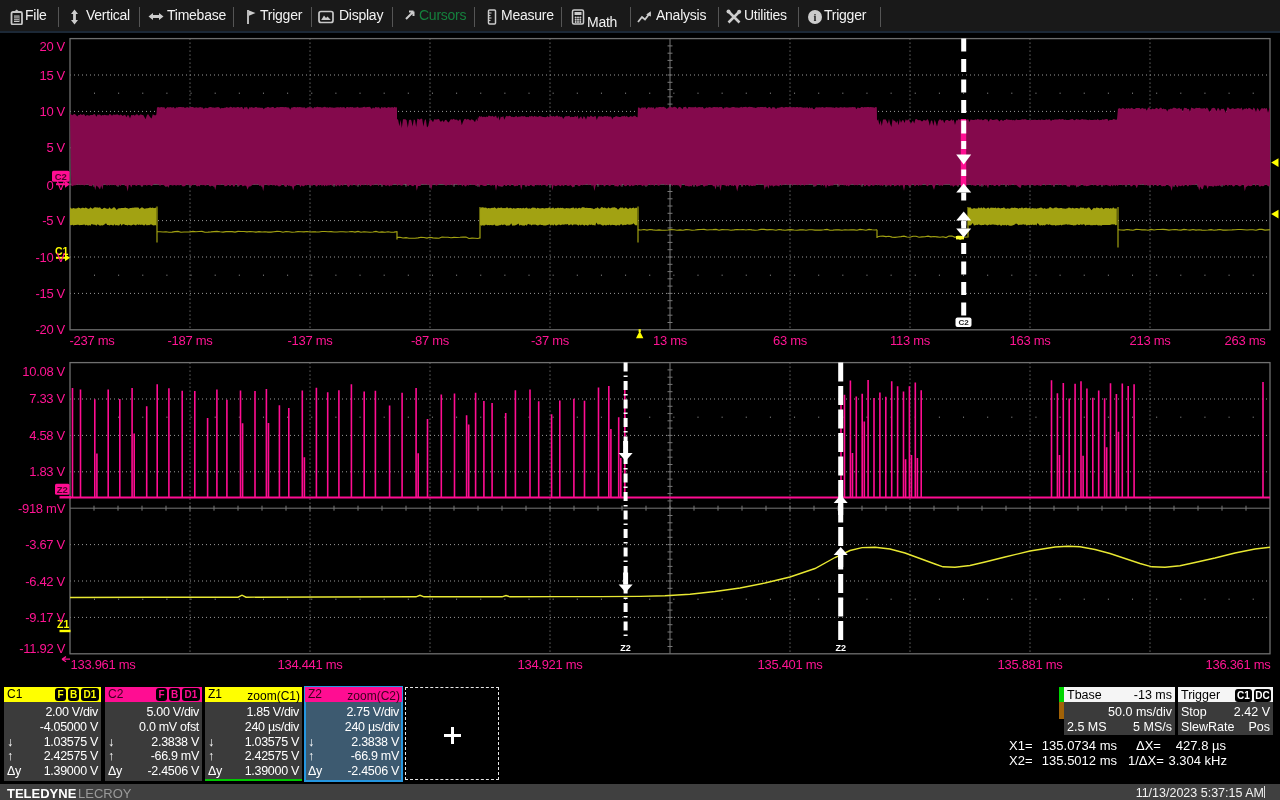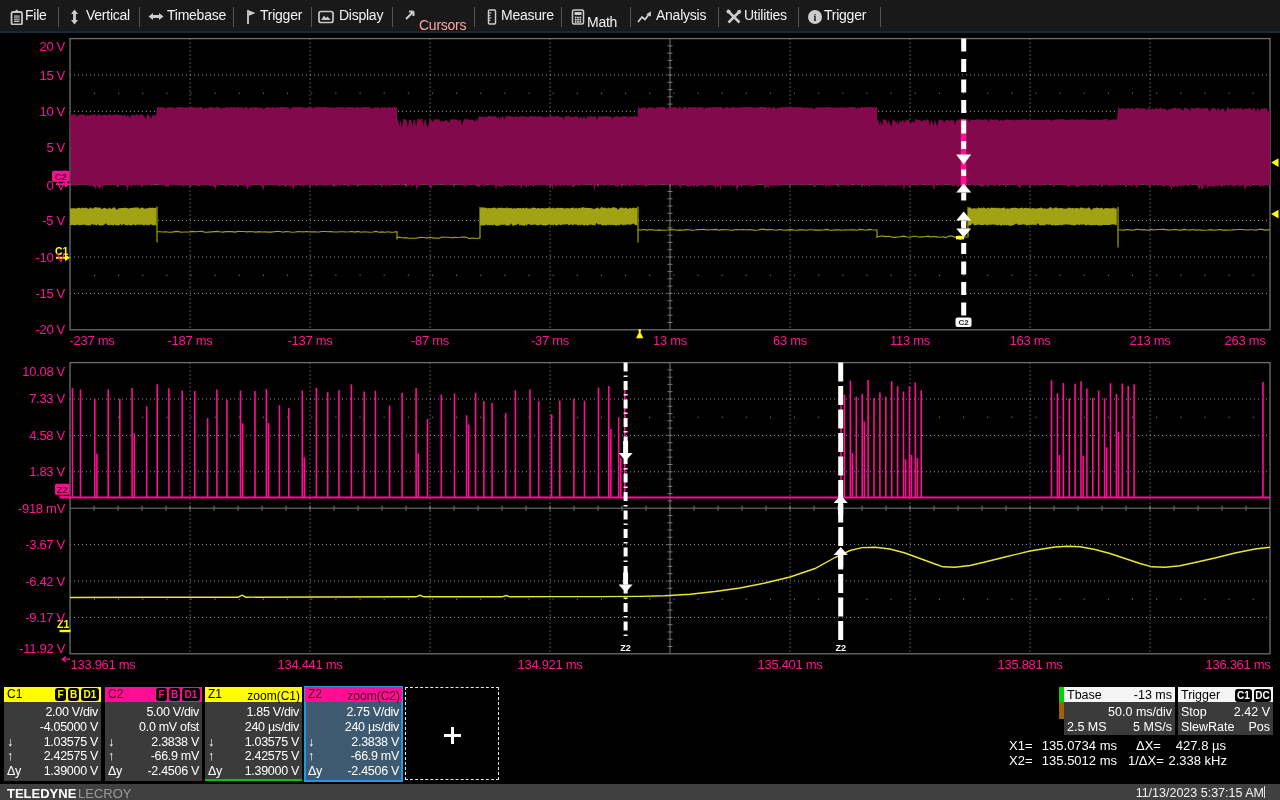--- a/index.html
+++ b/index.html
@@ -170,21 +170,21 @@
     <span style="position:absolute;left:260px;top:7px;font-size:14px;color:#f2f2f2;letter-spacing:-0.25px">Trigger</span>
     <span style="position:absolute;left:318px;top:8px"><svg width="16" height="16" viewBox="0 0 16 16" style="vertical-align:-3px">
         <rect x="1" y="2.5" width="14" height="11" rx="2" fill="none" stroke="#c8c8c8" stroke-width="1.7"></rect>
         <path d="M3.2 11 L6 6.5 L8 9 L9.5 7.5 L12.8 11 Z" fill="#c8c8c8"></path>
       </svg></span>
     <span style="position:absolute;left:339px;top:7px;font-size:14px;color:#f2f2f2;letter-spacing:-0.25px">Display</span>
     <span style="position:absolute;left:400px;top:8px"><svg width="16" height="16" viewBox="0 0 16 16" style="vertical-align:-3px">
         <path d="M2 13.5 L2 8 L5.5 11 L8 4 L10.5 9.5 L14 2" stroke="#ccc" stroke-width="0" fill="none"></path>
         <path d="M13.5 2.5 L6 10 M13.5 2.5 L9 2.5 M13.5 2.5 L13.5 7" stroke="#ccc" stroke-width="2" fill="none"></path>
       </svg></span>
-    <span style="position:absolute;left:419px;top:17px;font-size:14px;color:#fca5a5;letter-spacing:-0.25px">Cursors</span>
+    <span style="position:absolute;left:419px;top:7px;font-size:14px;color:#15803d;letter-spacing:-0.25px">Cursors</span>
     <span style="position:absolute;left:484px;top:8px"><svg width="16" height="16" viewBox="0 0 16 16" style="vertical-align:-3px">
         <rect x="4.5" y="1" width="7" height="14" rx="1" fill="none" stroke="#ccc" stroke-width="1.5"></rect>
         <path d="M4.5 4h3M4.5 6.5h2M4.5 9h3M4.5 11.5h2" stroke="#ccc" stroke-width="1.2"></path>
       </svg></span>
     <span style="position:absolute;left:501px;top:7px;font-size:14px;color:#f2f2f2;letter-spacing:-0.25px">Measure</span>
     <span style="position:absolute;left:570px;top:8px"><svg width="16" height="16" viewBox="0 0 16 16" style="vertical-align:-3px">
         <rect x="2.5" y="1" width="11" height="14" rx="1.5" fill="none" stroke="#ccc" stroke-width="1.5"></rect>
         <rect x="4.5" y="3" width="7" height="3" fill="#ccc"></rect>
         <circle cx="5.7" cy="8.5" r="1" fill="#ccc"></circle>
         <circle cx="8" cy="8.5" r="1" fill="#ccc"></circle>
@@ -349,18 +349,18 @@
     <div style="position:absolute;left:3px;top:33px;font-size:12.5px;color:#fff">SlewRate</div>
     <div style="position:absolute;right:3px;top:33px;font-size:12.5px;color:#fff">Pos</div>
   </div>
 <div style="position:absolute;left:1009px;top:738px;font-size:13px;color:#fff">X1=</div>
 <div style="position:absolute;left:1030px;top:738px;width:87px;text-align:right;font-size:13px;color:#fff">135.0734 ms</div>
 <div style="position:absolute;left:1136px;top:738px;font-size:13px;color:#fff">ΔX=</div>
 <div style="position:absolute;left:1160px;top:738px;width:66px;text-align:right;font-size:13px;color:#fff">427.8 µs</div>
 <div style="position:absolute;left:1009px;top:753px;font-size:13px;color:#fff">X2=</div>
 <div style="position:absolute;left:1030px;top:753px;width:87px;text-align:right;font-size:13px;color:#fff">135.5012 ms</div>
 <div style="position:absolute;left:1128px;top:753px;font-size:13px;color:#fff">1/ΔX=</div>
-<div style="position:absolute;left:1160px;top:753px;width:67px;text-align:right;font-size:13px;color:#fff">2.338 kHz</div>
+<div style="position:absolute;left:1160px;top:753px;width:67px;text-align:right;font-size:13px;color:#fff">3.304 kHz</div>
 <div style="position:absolute;left:0;top:784px;width:1280px;height:28px;background:#404040">
     <span style="position:absolute;left:7px;top:2px;font-size:13px;font-weight:bold;color:#fff;letter-spacing:0px">TELEDYNE</span>
     <span style="position:absolute;left:78px;top:2px;font-size:13px;color:#9a9a9a;letter-spacing:0px">LECROY</span>
     <span style="position:absolute;right:16px;top:1.5px;font-size:12.5px;color:#f2f2f2">11/13/2023 5:37:15 AM</span>
     <span style="position:absolute;left:1264px;top:2px;width:1px;height:12px;background:#ddd"></span>
   </div>
 </body></html>

